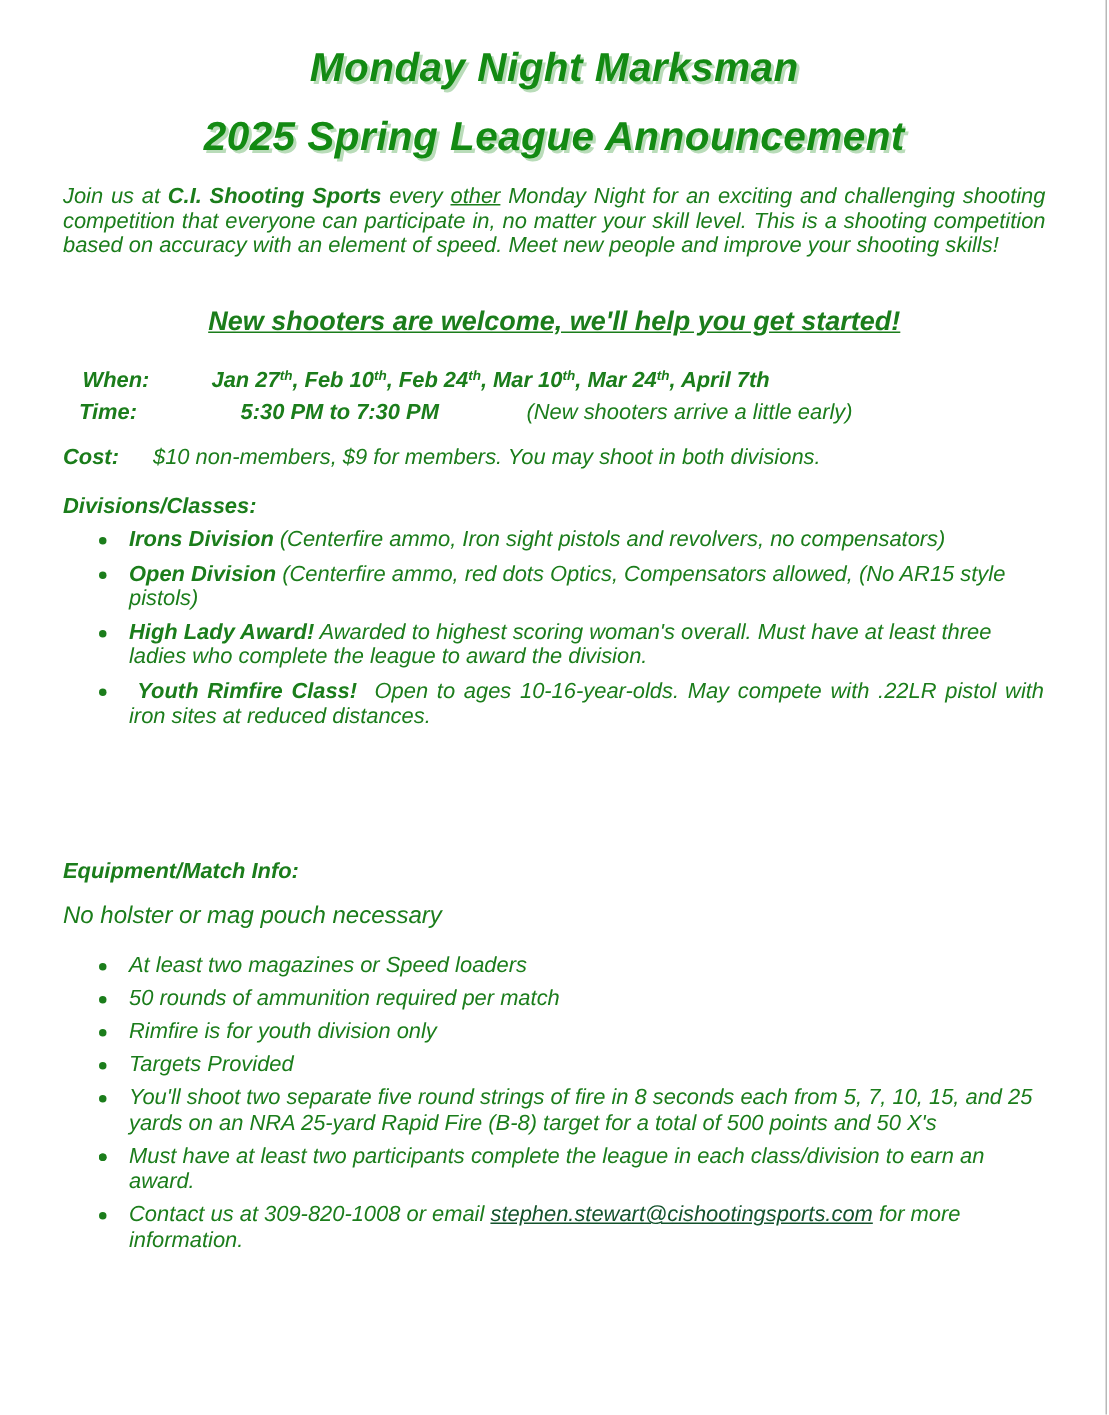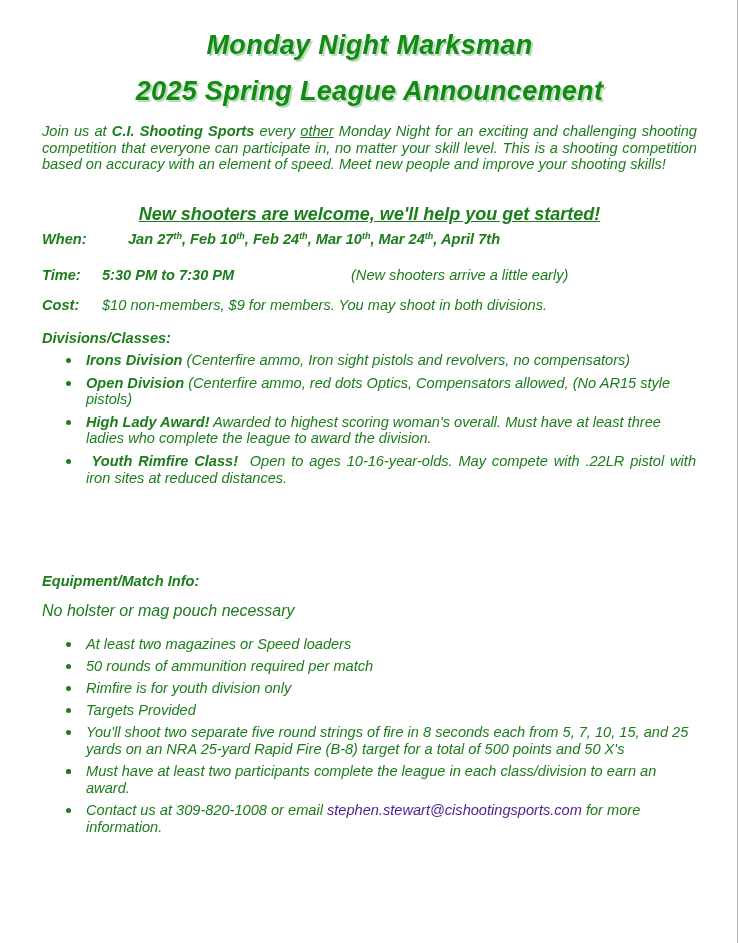--- a/index.html
+++ b/index.html
@@ -70,25 +70,25 @@
   }
 
   .row {
     position: absolute;
     left: 0;
     font-style: italic;
     font-size: 14.6px;
     white-space: nowrap;
   }
   .row .label { font-weight: bold; }
-  .row-when { top: 231px; }
+  .row-when { top: 245px; margin-left: 13px; }
   .row-when .label { display: inline-block; width: 86px; }
   .row-when .value { font-weight: bold; }
   .row-when sup { font-size: 9px; vertical-align: 5px; }
-  .row-time { top: 267px; }
+  .row-time { top: 267px; text-align: center; }
   .row-time .label { display: inline-block; width: 60px; }
   .row-time .value { font-weight: bold; display: inline-block; width: 249px; }
   .row-cost { top: 297px; }
   .row-cost .label { display: inline-block; width: 60px; }
 
   .section-heading {
     position: absolute;
     left: 0;
     font-style: italic;
     font-weight: bold;
@@ -129,21 +129,22 @@
     background: #1b7d1b;
   }
   ul.div-list { top: 352px; }
   ul.div-list li { margin-bottom: 6px; }
   ul.div-list li.justify { text-align: justify; text-align-last: left; }
   ul.equip-list { top: 636px; }
   ul.equip-list li { margin-bottom: 5.4px; }
   ul.equip-list li.multi { margin-bottom: 6px; }
   b { font-weight: bold; }
   a.email {
-    color: #4c1d95;
+    color: #14532d;
+    text-decoration: underline;
   }
 </style>
 </head>
 <body>
 
 <div class="edge-line"></div>
 
 <div class="page">
 
   <h1 class="title title-1">Monday Night Marksman</h1>

